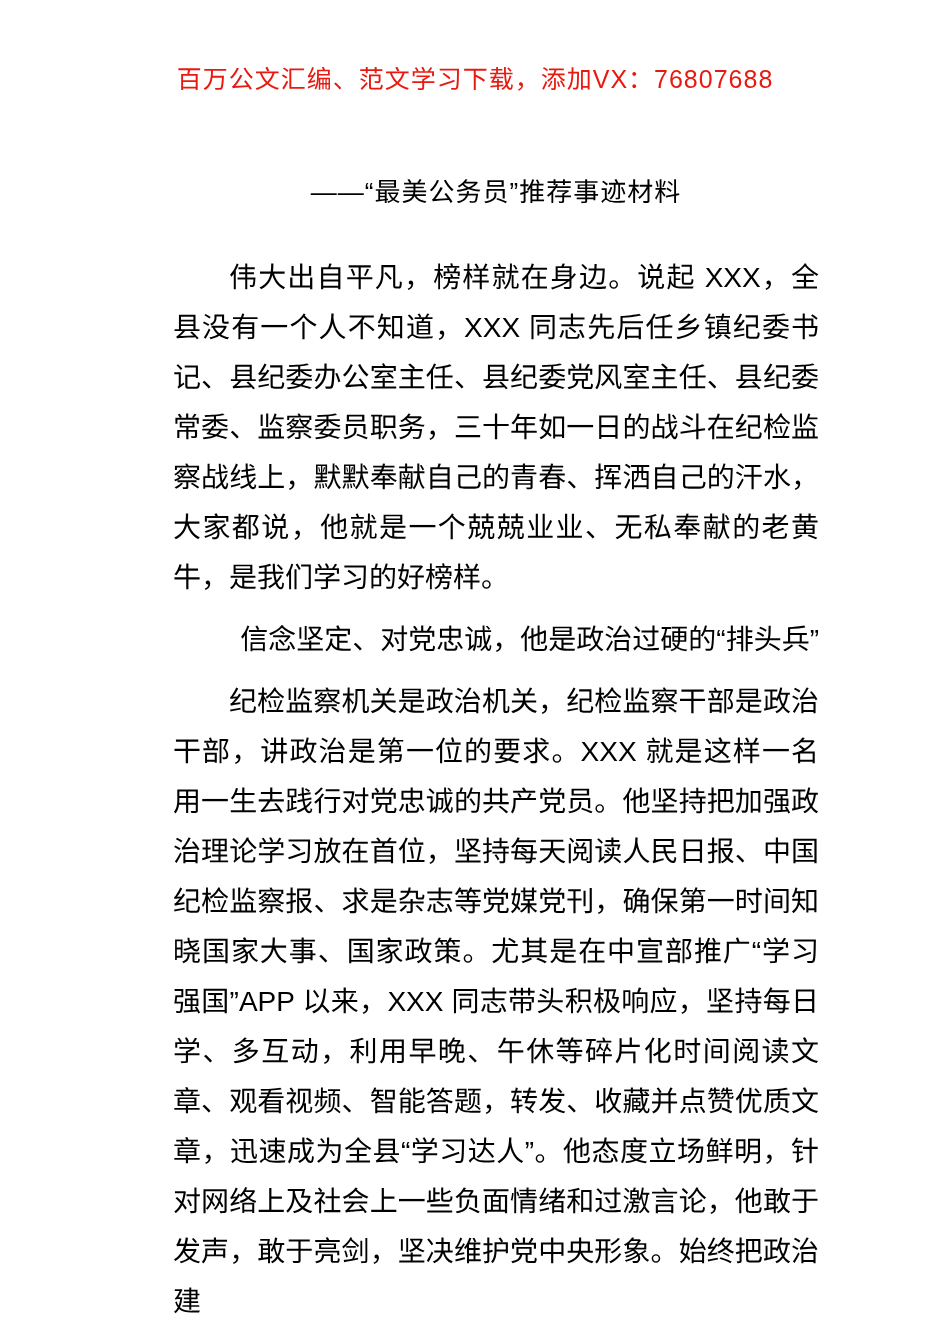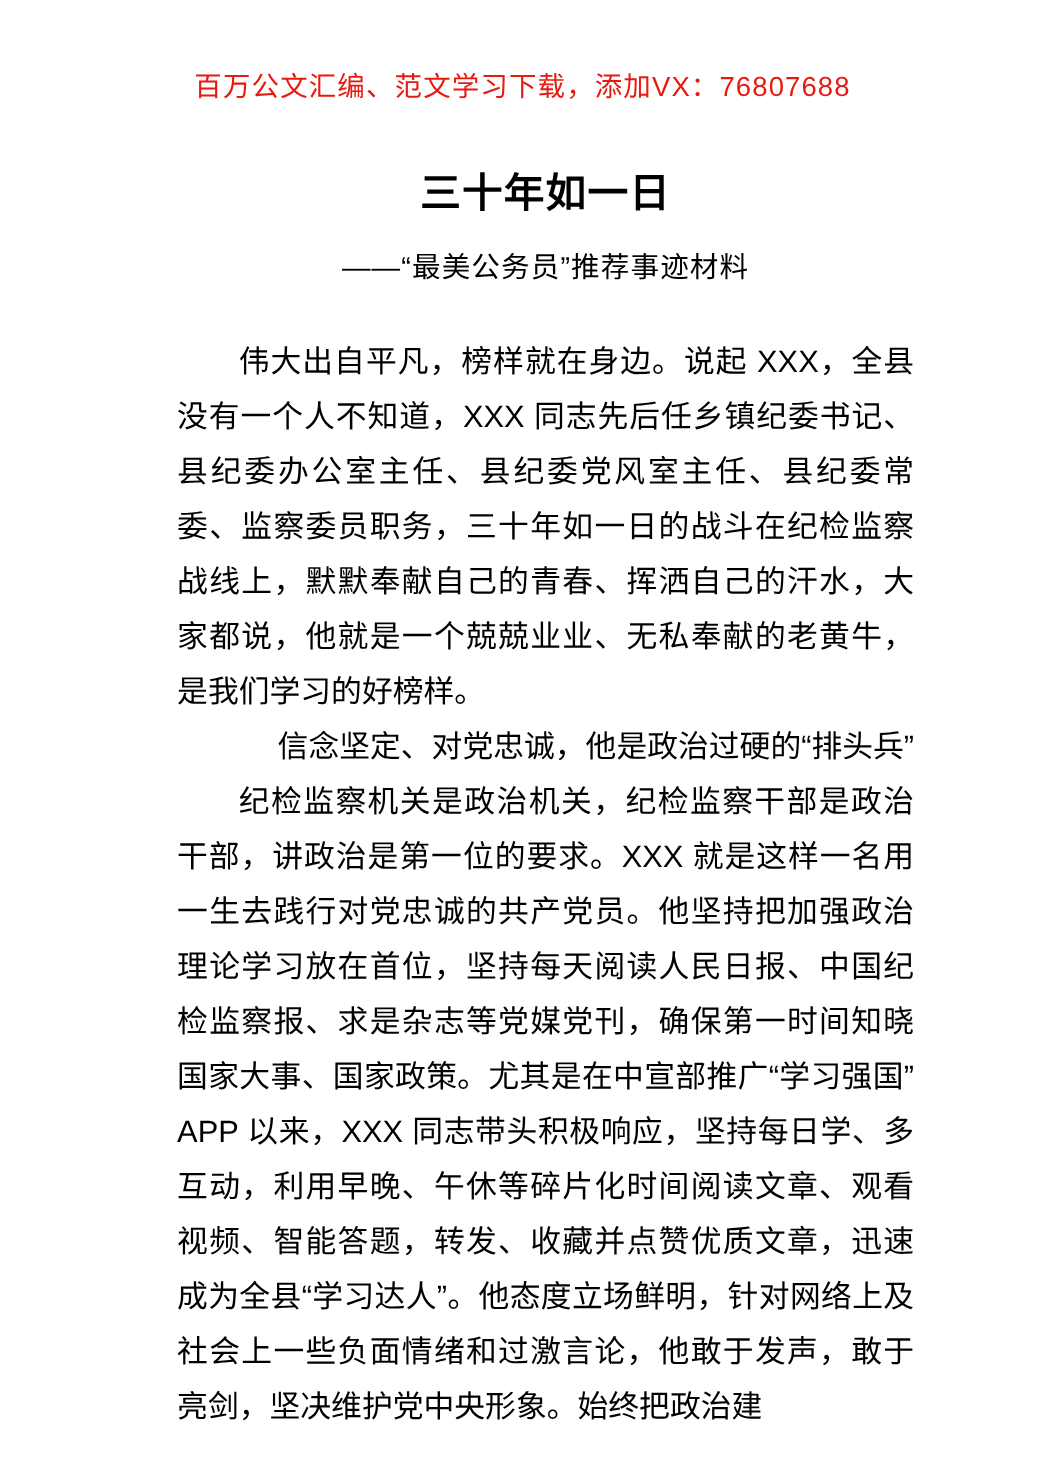--- a/index.html
+++ b/index.html
@@ -52,42 +52,41 @@
     font-size: 26px;
     font-weight: 500;
     line-height: 38px;
     margin-top: 23px;
     letter-spacing: 1px;
   }
   .doc-body {
     margin-top: 42px;
   }
   .doc-body p {
-    margin: 0;
+    margin: 12px;
     font-size: 28px;
     line-height: 50px;
     text-align: justify;
     text-justify: inter-ideograph;
     text-indent: 2em;
     font-weight: 400;
     word-break: break-all;
   }
   .doc-body p.heading {
     text-align: right;
   }
 </style>
 </head>
 <body>
 
 <div class="page">
 
   <div class="header-note">百万公文汇编、范文学习下载，添加VX：76807688</div>
 
   <div class="doc">
-    <div class="title-line">三十年如一日</div>
     <div class="subtitle">——“最美公务员”推荐事迹材料</div>
 
     <div class="doc-body" id="doc-body">
         <p class="body">伟大出自平凡，榜样就在身边。说起 XXX，全县没有一个人不知道，XXX 同志先后任乡镇纪委书记、县纪委办公室主任、县纪委党风室主任、县纪委常委、监察委员职务，三十年如一日的战斗在纪检监察战线上，默默奉献自己的青春、挥洒自己的汗水，大家都说，他就是一个兢兢业业、无私奉献的老黄牛，是我们学习的好榜样。</p>
         <p class="heading">信念坚定、对党忠诚，他是政治过硬的“排头兵”</p>
         <p class="body">纪检监察机关是政治机关，纪检监察干部是政治干部，讲政治是第一位的要求。XXX 就是这样一名用一生去践行对党忠诚的共产党员。他坚持把加强政治理论学习放在首位，坚持每天阅读人民日报、中国纪检监察报、求是杂志等党媒党刊，确保第一时间知晓国家大事、国家政策。尤其是在中宣部推广“学习强国”APP 以来，XXX 同志带头积极响应，坚持每日学、多互动，利用早晚、午休等碎片化时间阅读文章、观看视频、智能答题，转发、收藏并点赞优质文章，迅速成为全县“学习达人”。他态度立场鲜明，针对网络上及社会上一些负面情绪和过激言论，他敢于发声，敢于亮剑，坚决维护党中央形象。始终把政治建</p>
       </div>
   </div>
 
 </div>

